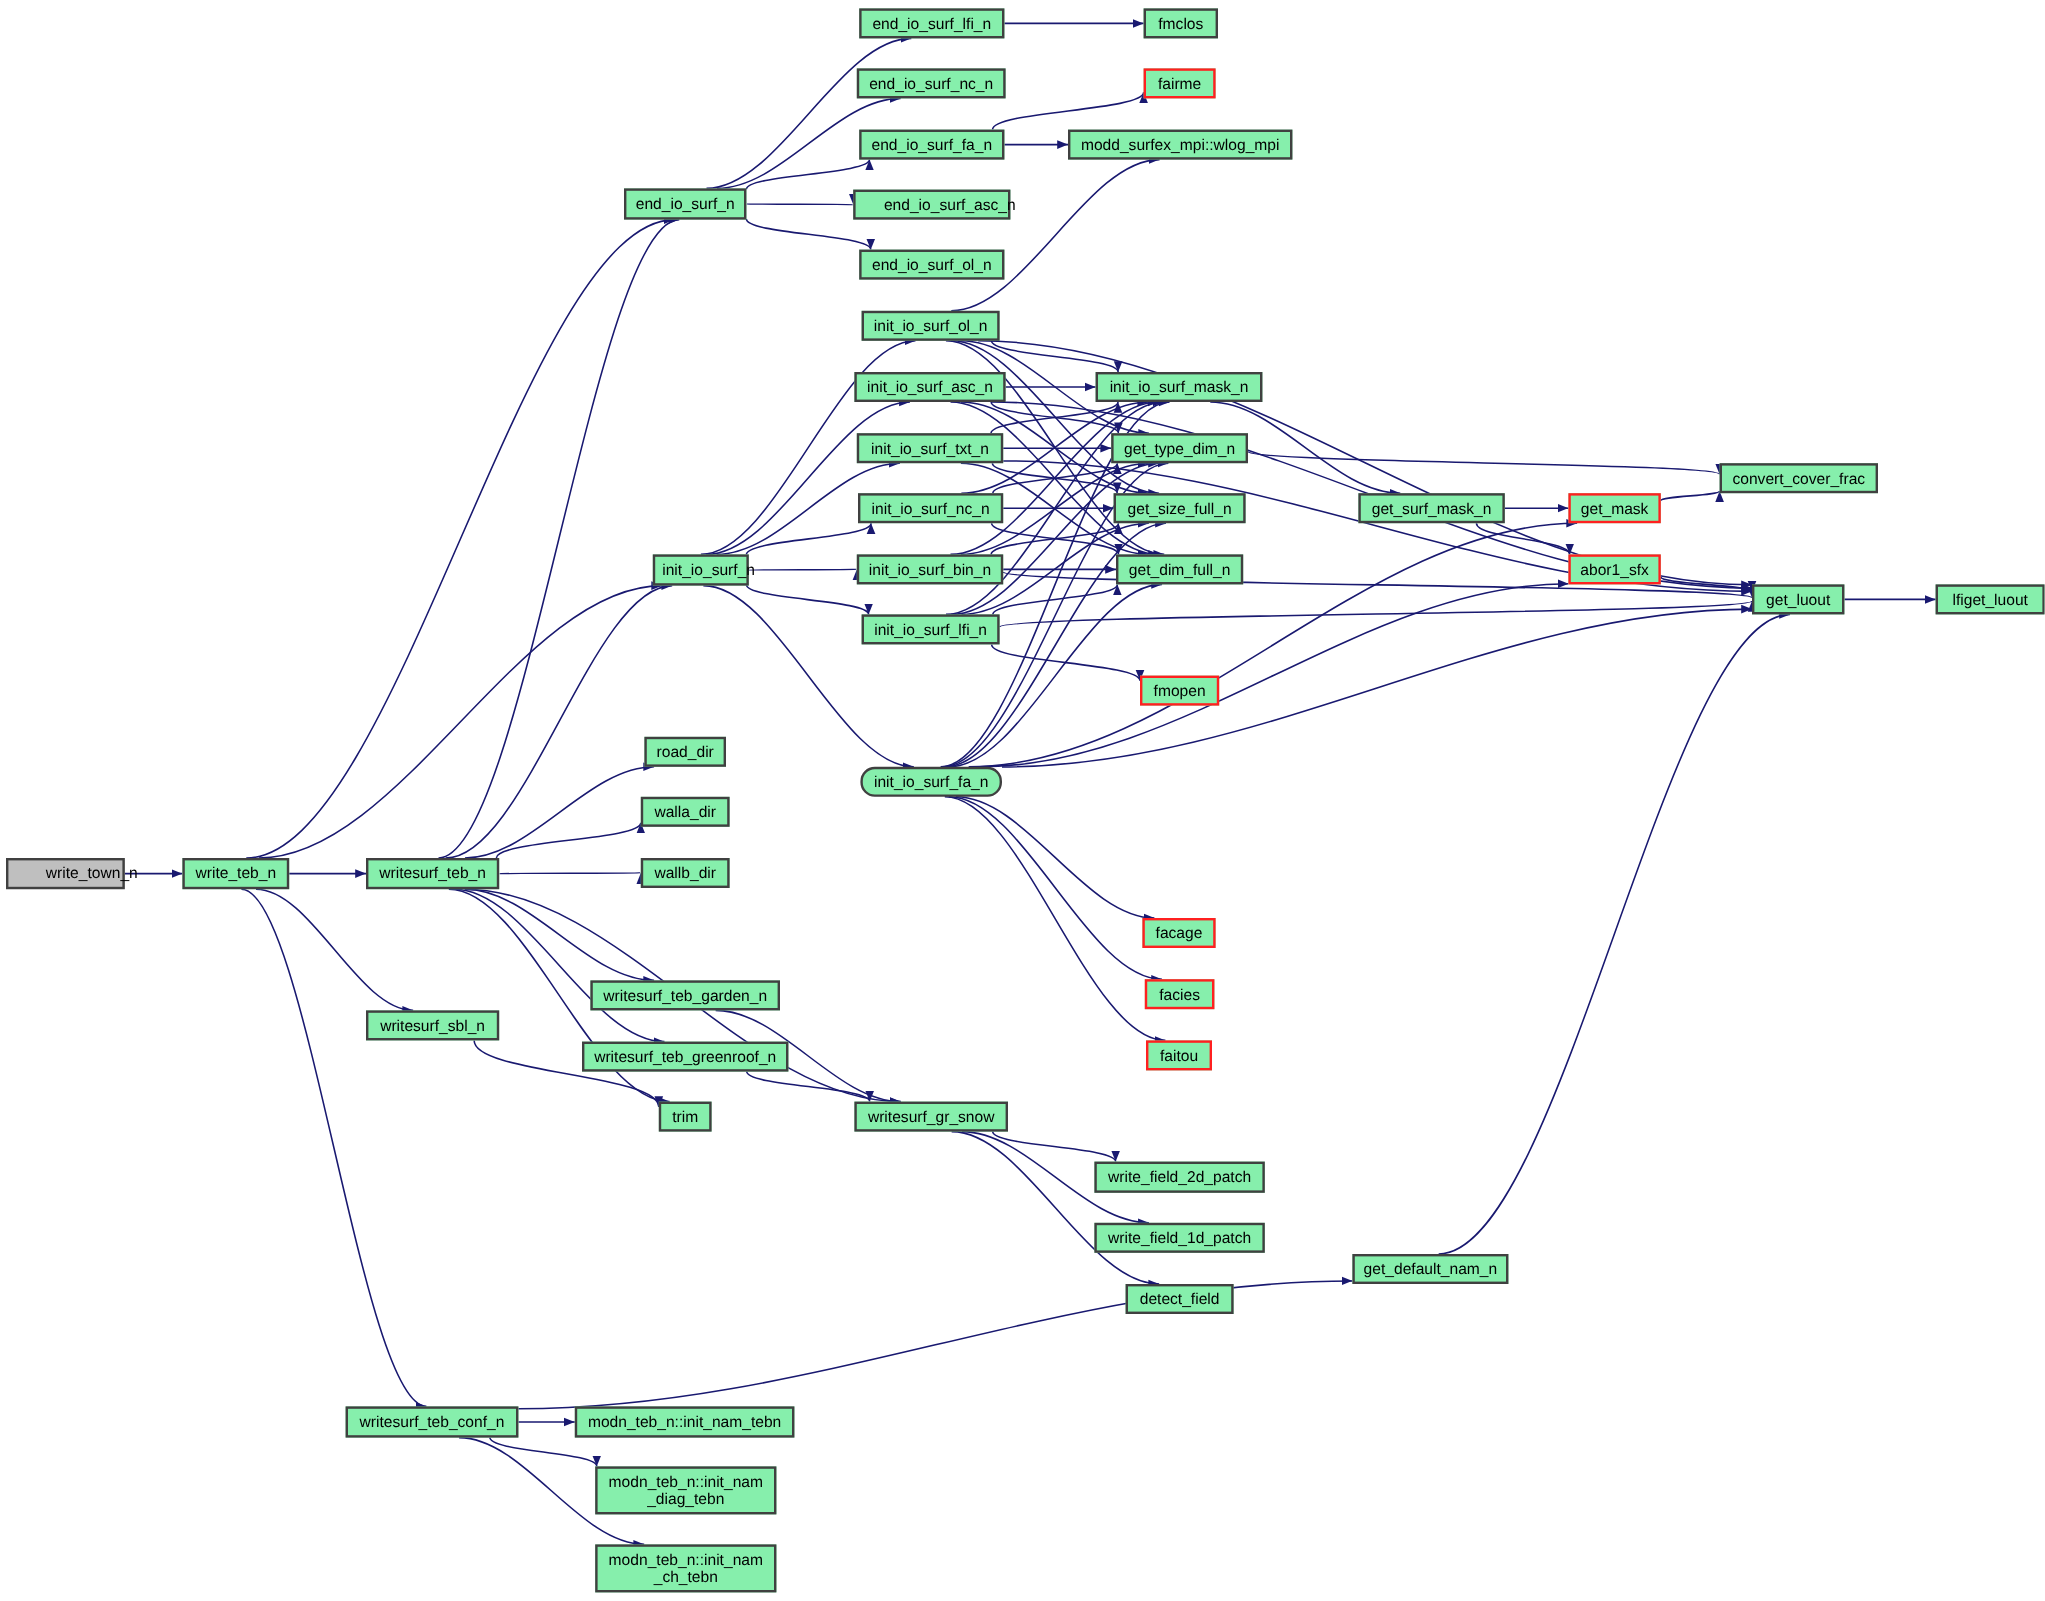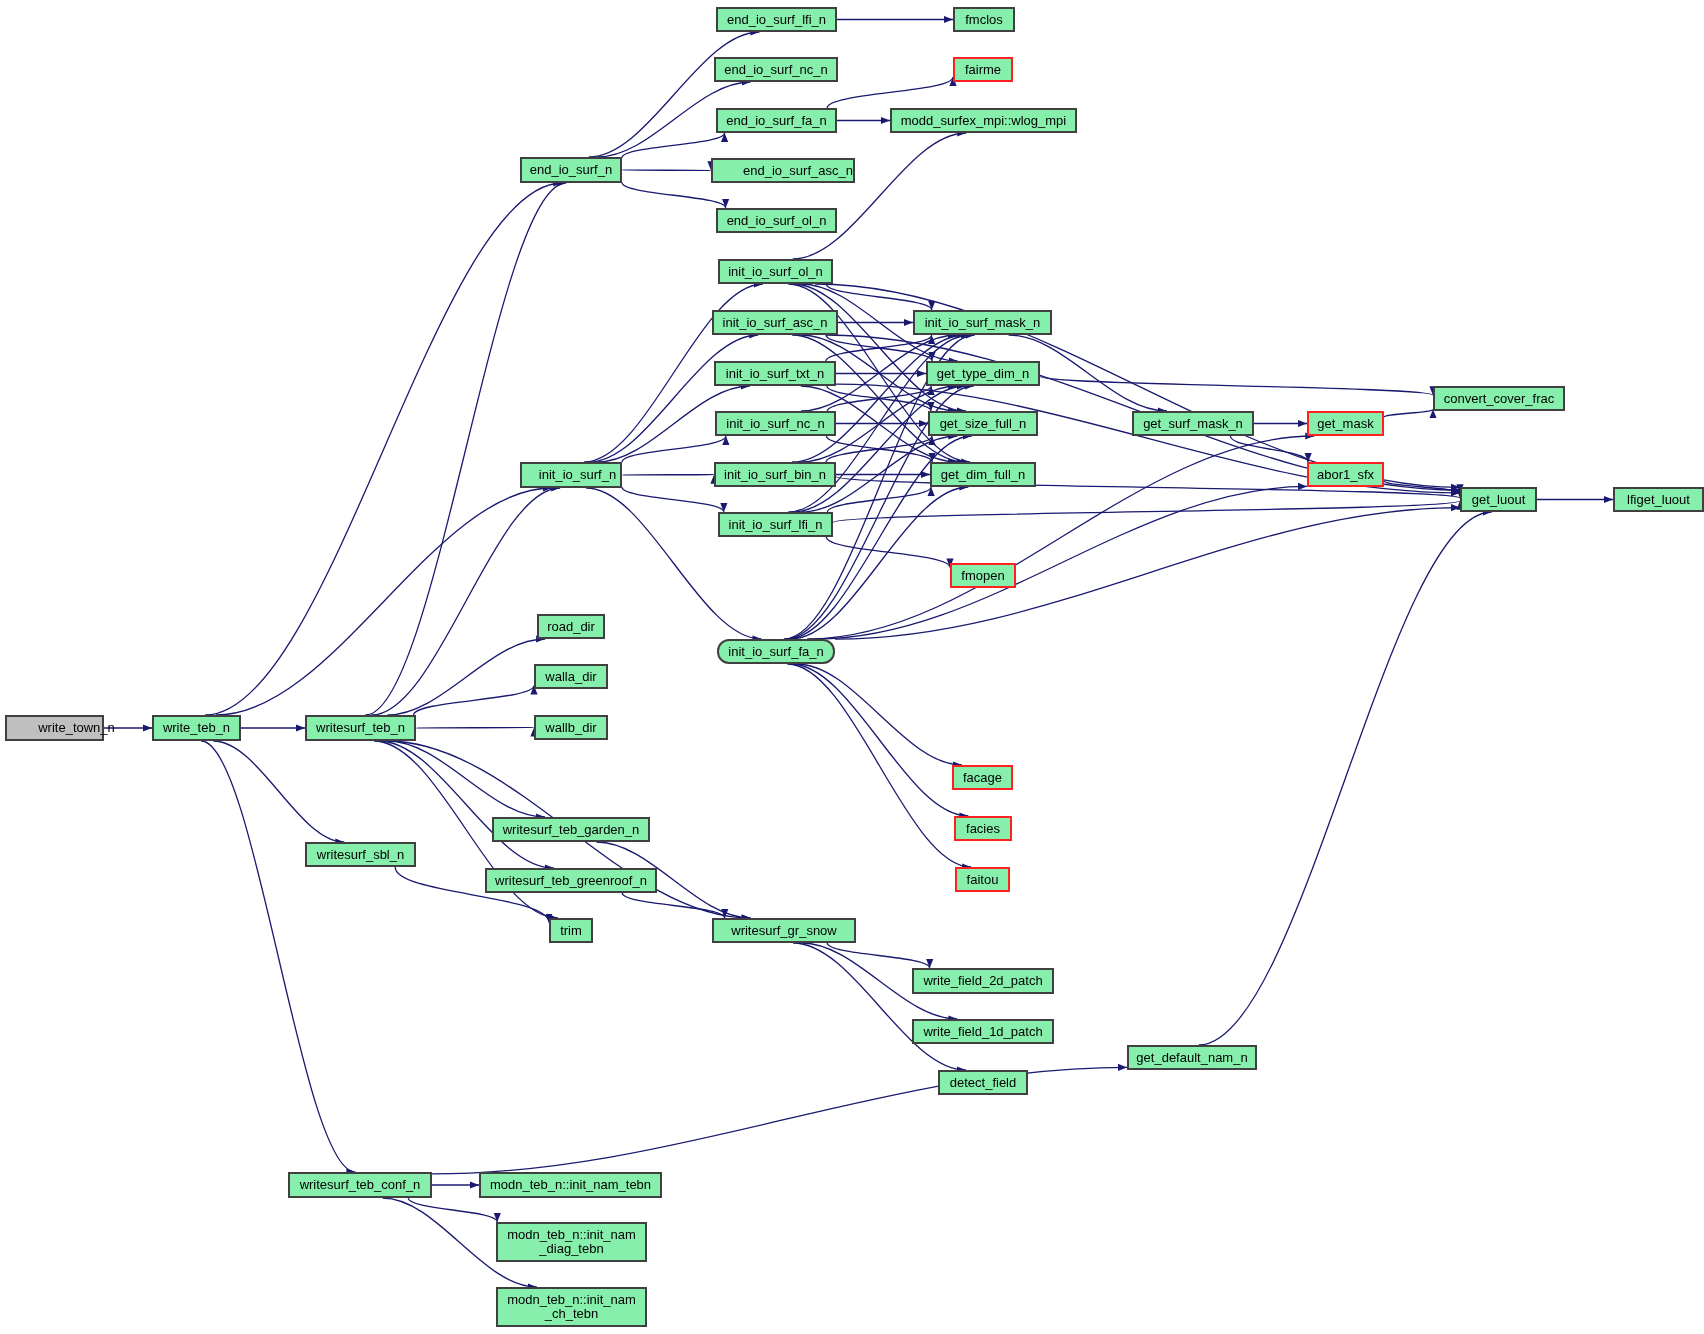--- a/index.html
+++ b/index.html
@@ -111,26 +111,26 @@
       <path d="M408.2368421052632,1198 C408.2368421052632,1210 497.2894736842105,1210 497.2894736842105,1222" fill="none" stroke="#191970" stroke-width="1.3" marker-end="url(#arr)"></path>
       <path d="M382.53688524590166,1198 C436.53872950819675,1198 482.8260245901639,1287 536.827868852459,1287" fill="none" stroke="#191970" stroke-width="1.3" marker-end="url(#arr)"></path>
     </svg>
 <div class="node root" style="left: 5px; top: 715px; width: 99px; height: 26px; padding-left: 44px;">write_town_n</div>
     <div class="node" style="left: 152px; top: 715px; width: 89px; height: 26px;">write_teb_n</div>
     <div class="node" style="left: 305px; top: 715px; width: 111px; height: 26px;">writesurf_teb_n</div>
     <div class="node" style="left: 520px; top: 157px; width: 102px; height: 26px;">end_io_surf_n</div>
     <div class="node" style="left: 716px; top: 7px; width: 121px; height: 25px;">end_io_surf_lfi_n</div>
     <div class="node" style="left: 714px; top: 57px; width: 124px; height: 25px;">end_io_surf_nc_n</div>
     <div class="node" style="left: 716px; top: 108px; width: 121px; height: 25px;">end_io_surf_fa_n</div>
-    <div class="node" style="left: 711px; top: 158px; width: 144px; height: 25px; padding-left: 30px;">end_io_surf_asc_n</div>
+    <div class="node" style="left: 711px; top: 158px; width: 131px; height: 25px; padding-left: 30px;">end_io_surf_asc_n</div>
     <div class="node" style="left: 716px; top: 208px; width: 121px; height: 25px;">end_io_surf_ol_n</div>
     <div class="node" style="left: 953px; top: 7px; width: 62px; height: 25px;">fmclos</div>
     <div class="node red" style="left: 953px; top: 57px; width: 60px; height: 25px;">fairme</div>
     <div class="node" style="left: 890px; top: 108px; width: 187px; height: 25px;">modd_surfex_mpi::wlog_mpi</div>
-    <div class="node" style="left: 520px; top: 462px; width: 102px; height: 26px; padding-left: 13px;">init_io_surf_n</div>
+    <div class="node" style="left: 544px; top: 462px; width: 80px; height: 26px; padding-left: 13px;">init_io_surf_n</div>
     <div class="node" style="left: 718px; top: 259px; width: 115px; height: 25px;">init_io_surf_ol_n</div>
     <div class="node" style="left: 712px; top: 310px; width: 126px; height: 25px;">init_io_surf_asc_n</div>
     <div class="node" style="left: 714px; top: 361px; width: 122px; height: 25px;">init_io_surf_txt_n</div>
     <div class="node" style="left: 715px; top: 411px; width: 121px; height: 25px; text-align: center;">init_io_surf_nc_n</div>
     <div class="node" style="left: 714px; top: 462px; width: 122px; height: 25px;">init_io_surf_bin_n</div>
     <div class="node" style="left: 718px; top: 512px; width: 115px; height: 25px;">init_io_surf_lfi_n</div>
     <div class="node" style="left: 717px; top: 639px; width: 118px; height: 25px; border-radius: 12px;">init_io_surf_fa_n</div>
     <div class="node" style="left: 913px; top: 310px; width: 139px; height: 25px;">init_io_surf_mask_n</div>
     <div class="node" style="left: 926px; top: 361px; width: 114px; height: 25px;">get_type_dim_n</div>
     <div class="node" style="left: 928px; top: 411px; width: 110px; height: 25px;">get_size_full_n</div>
@@ -145,21 +145,21 @@
     <div class="node red" style="left: 952px; top: 765px; width: 61px; height: 25px;">facage</div>
     <div class="node red" style="left: 954px; top: 816px; width: 58px; height: 25px;">facies</div>
     <div class="node red" style="left: 955px; top: 867px; width: 55px; height: 25px;">faitou</div>
     <div class="node" style="left: 537px; top: 614px; width: 68px; height: 25px;">road_dir</div>
     <div class="node" style="left: 534px; top: 664px; width: 74px; height: 25px;">walla_dir</div>
     <div class="node" style="left: 534px; top: 715px; width: 74px; height: 25px;">wallb_dir</div>
     <div class="node" style="left: 492px; top: 817px; width: 158px; height: 25px;">writesurf_teb_garden_n</div>
     <div class="node" style="left: 485px; top: 868px; width: 172px; height: 25px;">writesurf_teb_greenroof_n</div>
     <div class="node" style="left: 305px; top: 842px; width: 111px; height: 25px;">writesurf_sbl_n</div>
     <div class="node" style="left: 549px; top: 918px; width: 44px; height: 25px;">trim</div>
-    <div class="node" style="left: 712px; top: 918px; width: 144px; height: 25px; text-align: right;">writesurf_gr_snow</div>
+    <div class="node" style="left: 712px; top: 918px; width: 128px; height: 25px; text-align: right;">writesurf_gr_snow</div>
     <div class="node" style="left: 912px; top: 968px; width: 142px; height: 26px;">write_field_2d_patch</div>
     <div class="node" style="left: 912px; top: 1019px; width: 142px; height: 25px;">write_field_1d_patch</div>
     <div class="node" style="left: 938px; top: 1070px; width: 90px; height: 25px;">detect_field</div>
     <div class="node" style="left: 1127px; top: 1045px; width: 130px; height: 25px;">get_default_nam_n</div>
     <div class="node" style="left: 288px; top: 1172px; width: 144px; height: 26px;">writesurf_teb_conf_n</div>
     <div class="node" style="left: 479px; top: 1172px; width: 183px; height: 26px;">modn_teb_n::init_nam_tebn</div>
     <div class="node" style="left: 496px; top: 1222px; width: 151px; height: 40px;">modn_teb_n::init_nam
 _diag_tebn</div>
     <div class="node" style="left: 496px; top: 1287px; width: 151px; height: 40px;">modn_teb_n::init_nam
 _ch_tebn</div>

